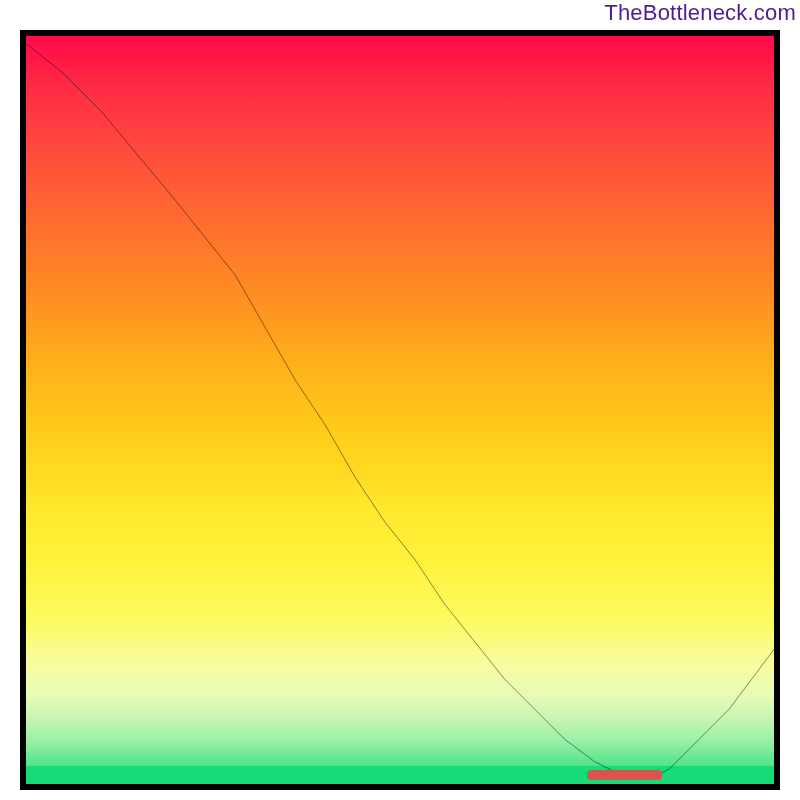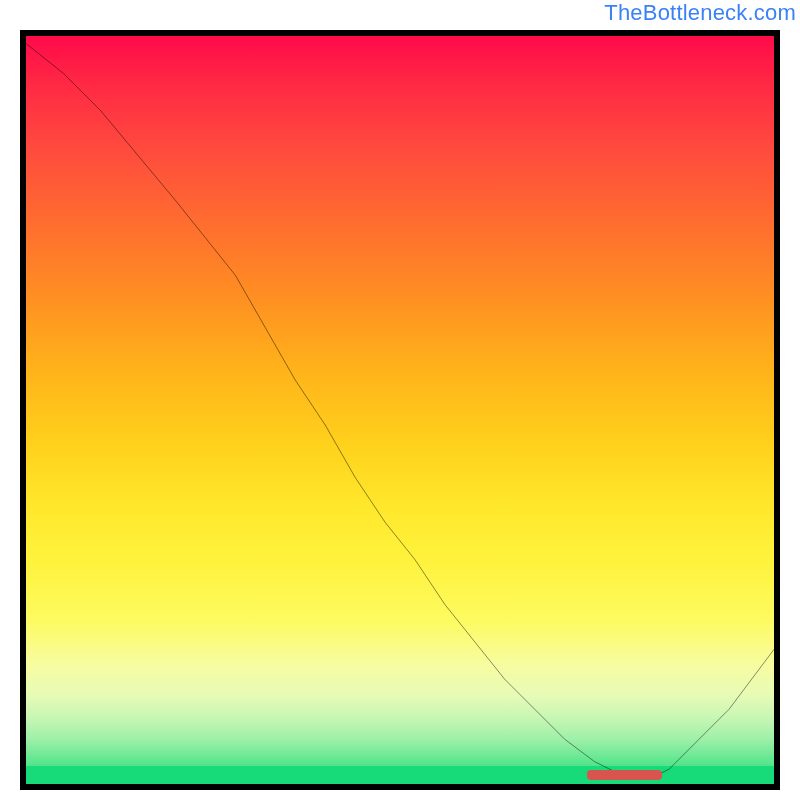--- a/index.html
+++ b/index.html
@@ -13,21 +13,21 @@
   }
   .frame {
     position: relative;
     width: 800px;
     height: 800px;
   }
   .attribution {
     position: absolute;
     top: 0;
     right: 4px;
-    color: #3b82f6;
+    color: #4c1d95;
     font-size: 22px;
     letter-spacing: 0.2px;
   }
   .plot {
     position: absolute;
     left: 20px;
     top: 30px;
     width: 760px;
     height: 760px;
     background: #000000;

